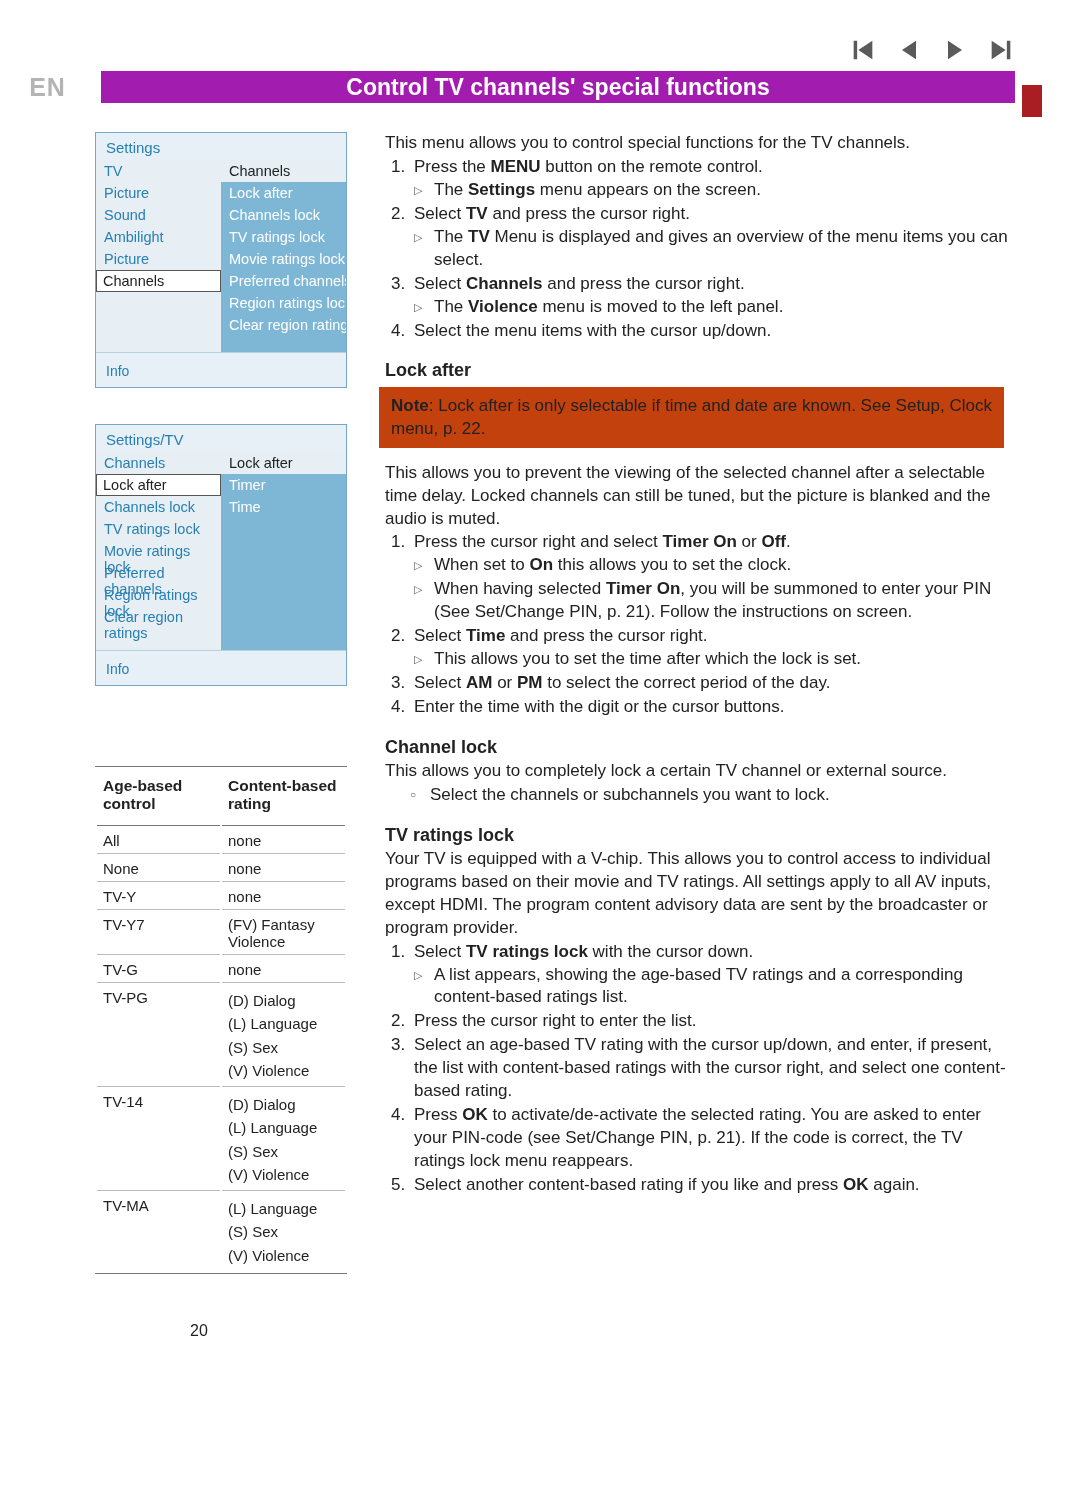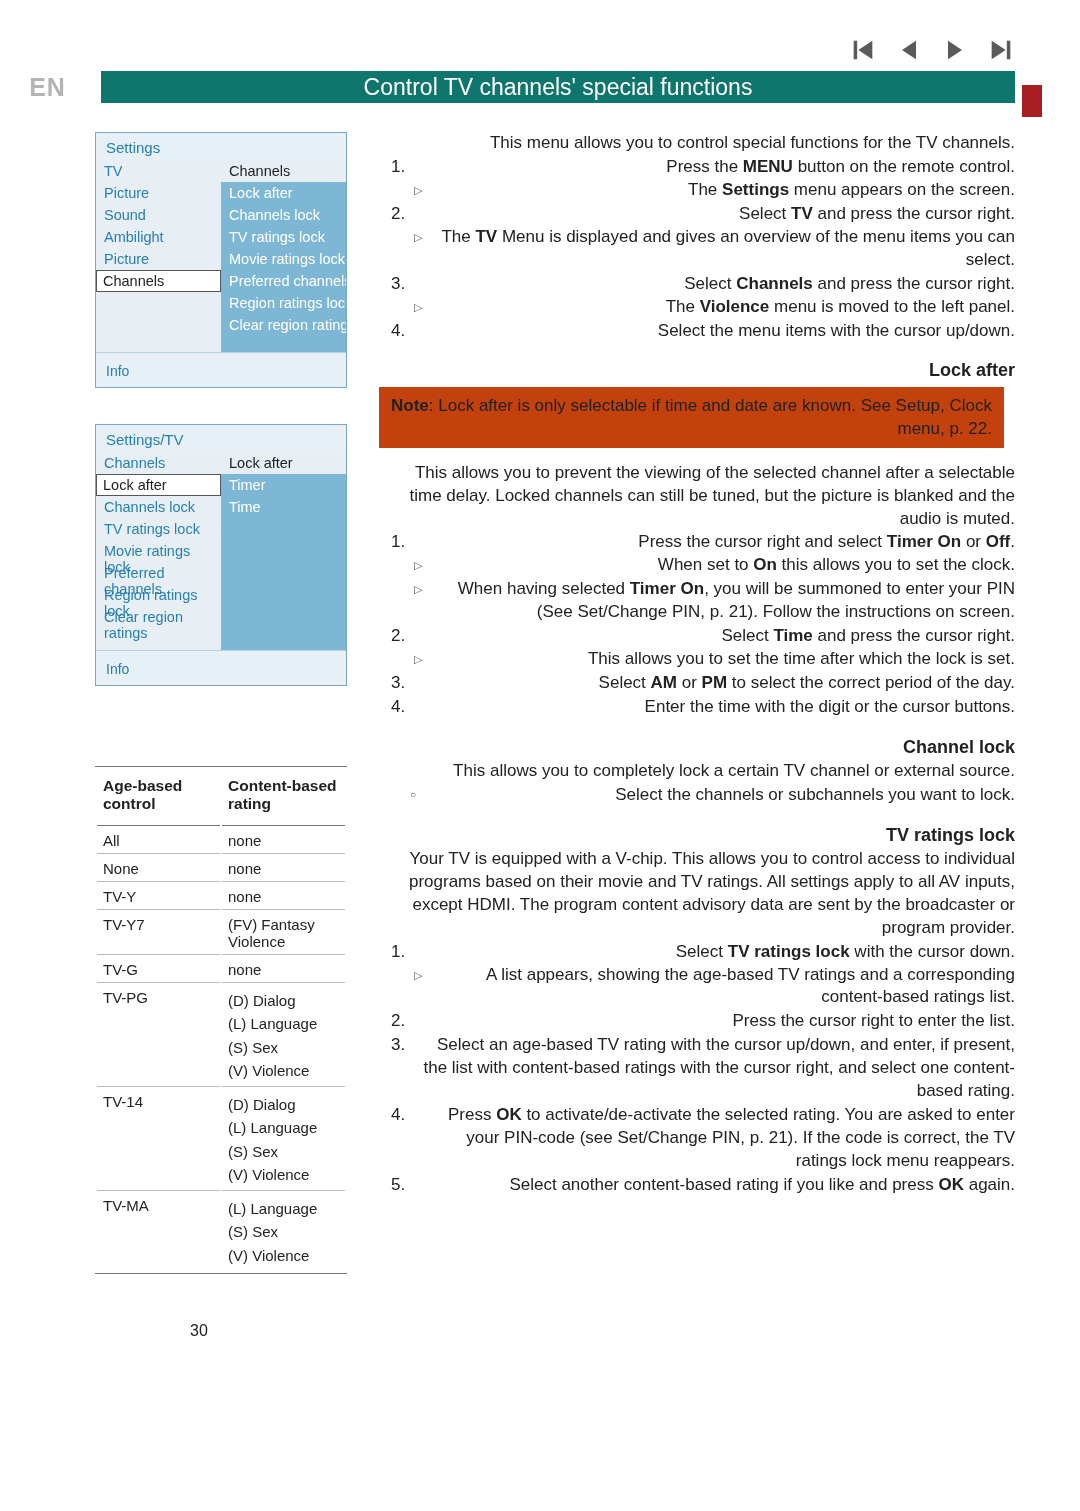--- a/index.html
+++ b/index.html
@@ -1,25 +1,25 @@
 <!DOCTYPE html>
 <html><head>
 <meta charset="utf-8">
 <style>
   * { margin: 0; padding: 0; box-sizing: border-box; }
   body { width: 1080px; height: 1511px; background: #fff; font-family: Arial, Helvetica, sans-serif; font-size: 17px; color: #222; position: relative; }
   .nav-icons { position: absolute; top: 36px; right: 65px; display: flex; gap: 18px; }
   .nav-icons svg { width: 28px; height: 28px; }
   .header-bar { position: absolute; top: 71px; left: 0; width: 100%; display: flex; height: 32px; border-radius: 15px; }
   .lang-tag { width: 95px; background: #fff; color: #b4b4b4; font-size: 25px; font-weight: bold; text-align: center; line-height: 32px; letter-spacing: 1px; }
-  .title { flex: 1; background: #0f766e; color: #fff; font-size: 23px; font-weight: normal; text-align: center; line-height: 32px; margin-left: 6px; margin-right: 65px; }
+  .title { flex: 1; background: #a21caf; color: #fff; font-size: 23px; font-weight: bold; text-align: center; line-height: 32px; margin-left: 6px; margin-right: 65px; }
   .title-accent { position: absolute; top: 85px; right: 38px; width: 20px; height: 32px; background: #A91E22; }
   .content { position: absolute; top: 132px; left: 95px; width: 920px; }
   .left-col { float: left; width: 252px; }
-  .right-col { float: right; width: 630px; text-align: right; }
+  .right-col { float: right; width: 630px; }
 
   .osd { width: 252px; border: 1px solid #78a6c8; margin-bottom: 36px; background:#e6f0f6; }
   .osd-head { padding: 6px 10px 4px; color: #277fb3; font-size: 15px; }
   .osd-body { display: flex; }
   .osd-col { width: 50%; }
   .osd-cell { padding: 3px 8px; font-size: 14.5px; height: 22px; line-height: 16px; }
   .blue-bg { background: #7eb7d6; color: #fff; }
   .ltblue-bg { background: #e7eff5; color: #277fb3; }
   .white-bg { background: #fff; color: #222; border: 1px solid #555; padding:2px 6px; margin:0; }
   .channels-list .osd-cell { white-space: nowrap; overflow: hidden; }
@@ -216,14 +216,14 @@
         <ul class="sub">
             <li>A list appears, showing the age-based TV ratings and a corresponding content-based ratings list.</li>
           </ul></li>
       <li>Press the cursor right to enter the list.</li>
       <li>Select an age-based TV rating with the cursor up/down, and enter, if present, the list with content-based ratings with the cursor right, and select one content-based rating.</li>
       <li>Press <b>OK</b> to activate/de-activate the selected rating. You are asked to enter your PIN-code (see Set/Change PIN, p. 21). If the code is correct, the TV ratings lock menu reappears.</li>
       <li>Select another content-based rating if you like and press <b>OK</b> again.</li>
     </ol>
   </div>
 
-  <div class="pagenum">30</div>
+  <div class="pagenum">20</div>
 </div>
 
 </body></html>

